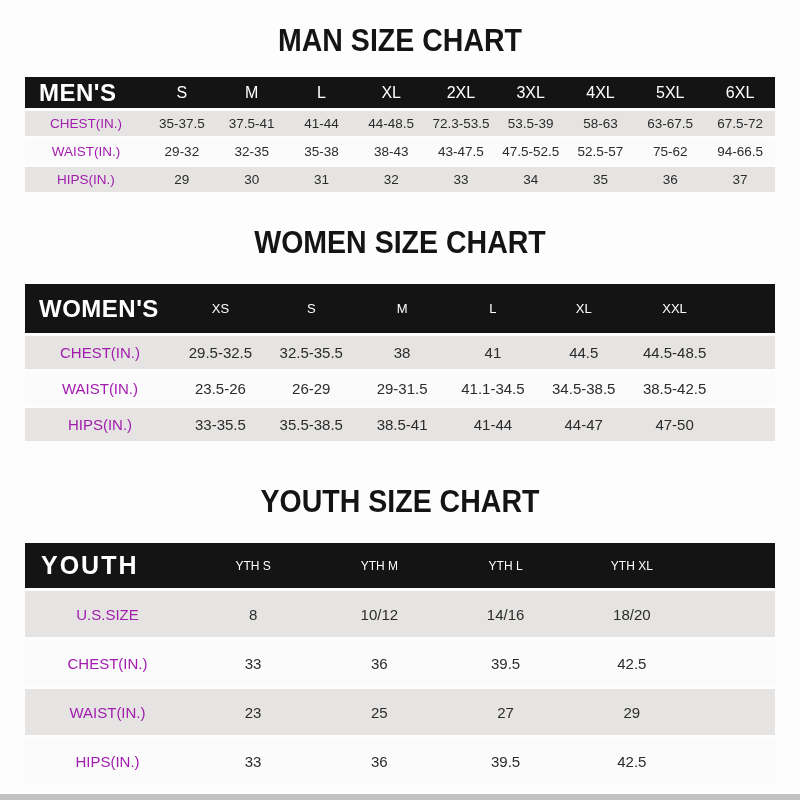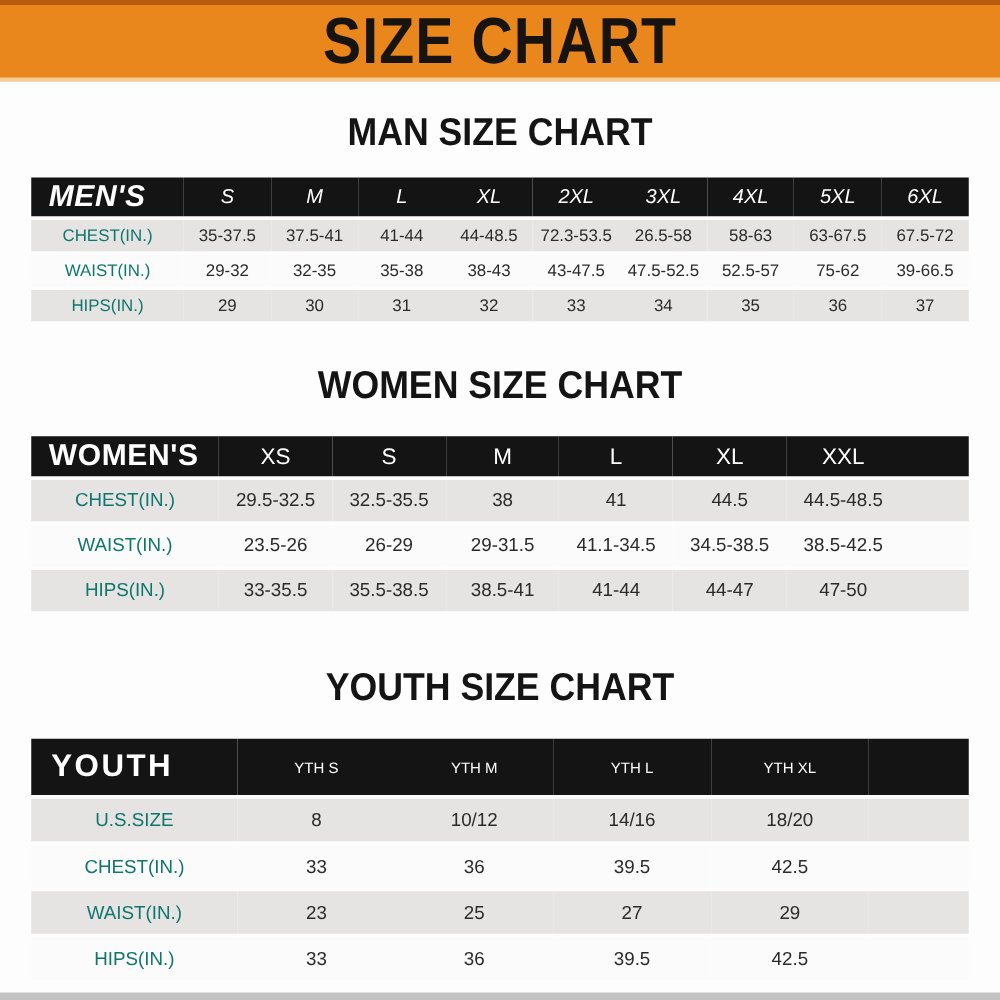--- a/index.html
+++ b/index.html
@@ -37,53 +37,50 @@
   table.size-table th{
     color:#fff;font-weight:normal;text-align:center;padding:0;
     white-space:nowrap;overflow:hidden;
   }
   table.size-table th.corner{
     text-align:left;font-weight:800;padding-left:14px;letter-spacing:0.5px;
   }
   table.size-table td{
     text-align:center;padding:0;color:#2b2b2b;white-space:nowrap;overflow:hidden;
   }
-  table.size-table td.row-label{color:#0f766e;}
+  table.size-table td.row-label{color:#a21caf;}
   table.size-table tbody tr:nth-child(odd){background:#E5E4E2;}
   table.size-table tbody tr:nth-child(even){background:#FBFBFB;}
   
-  table.men thead tr{height:31px;font-style:italic;}
+  table.men thead tr{height:31px;}
   table.men tbody tr{height:25px;}
   table.men th.corner{font-size:24px;}
   table.men th{font-size:16px;}
   table.men td{font-size:13.5px;}
   
-  table.women thead tr{height:32px;}
+  table.women thead tr{height:49px;}
   table.women tbody tr{height:33px;}
   table.women th.corner{font-size:24px;}
-  table.women th{font-size:18px;}
+  table.women th{font-size:13px;}
   table.women td{font-size:15px;}
   
   table.youth thead tr{height:45px;}
-  table.youth tbody tr{height:34px;}
+  table.youth tbody tr{height:46px;}
   table.youth th.corner{font-size:25px;letter-spacing:2px;padding-left:16px;}
   table.youth th{font-size:12px;}
   table.youth td{font-size:15px;}
   .bottom-bar{
     position:absolute;left:0;bottom:0;width:800px;height:6px;background:#c2c2c2;
   }
 </style>
 </head>
 <body>
 
 <div class="page">
 
-  <header class="banner">
-    <h1>SIZE CHART</h1>
-  </header>
 
   <section id="sec-men">
     <h2 class="section-heading">MAN SIZE CHART</h2>
     <table class="size-table men">
         <colgroup>
           <col style="width: 122px;">
           <col>
           <col>
           <col>
           <col>
@@ -108,36 +105,36 @@
           </tr>
         </thead>
         <tbody>
           <tr>
             <td class="row-label">CHEST(IN.)</td>
             <td>35-37.5</td>
             <td>37.5-41</td>
             <td>41-44</td>
             <td>44-48.5</td>
             <td>72.3-53.5</td>
-            <td>26.5-58</td>
+            <td>53.5-39</td>
             <td>58-63</td>
             <td>63-67.5</td>
             <td>67.5-72</td>
           </tr>
           <tr>
             <td class="row-label">WAIST(IN.)</td>
             <td>29-32</td>
             <td>32-35</td>
             <td>35-38</td>
             <td>38-43</td>
             <td>43-47.5</td>
             <td>47.5-52.5</td>
             <td>52.5-57</td>
             <td>75-62</td>
-            <td>39-66.5</td>
+            <td>94-66.5</td>
           </tr>
           <tr>
             <td class="row-label">HIPS(IN.)</td>
             <td>29</td>
             <td>30</td>
             <td>31</td>
             <td>32</td>
             <td>33</td>
             <td>34</td>
             <td>35</td>

